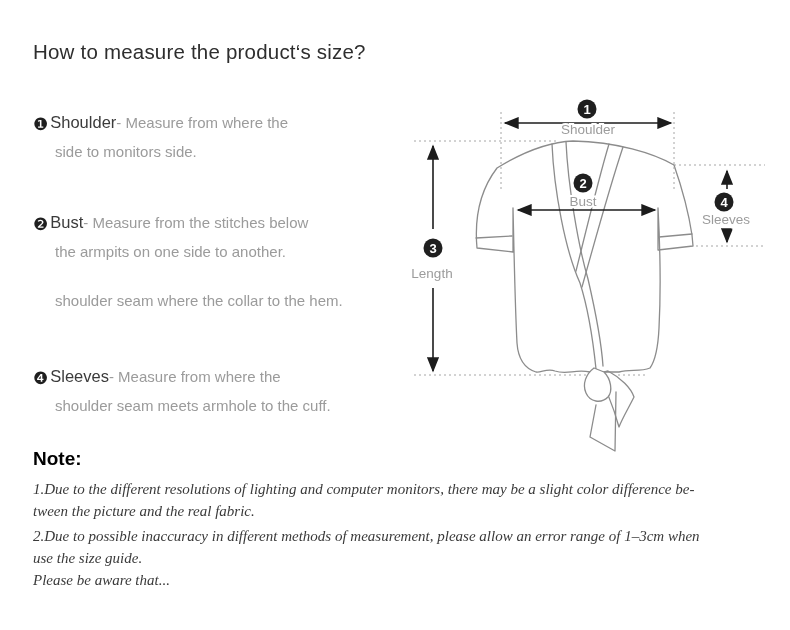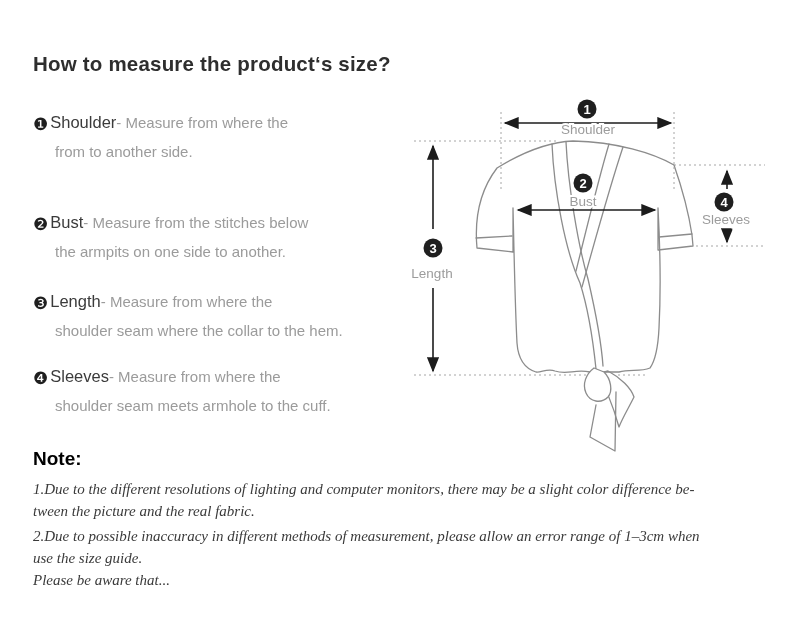--- a/index.html
+++ b/index.html
@@ -1,19 +1,19 @@
 <!DOCTYPE html>
 <html><head>
 <meta charset="utf-8">
 <style>
   html,body{margin:0;padding:0;background:#fff;}
   .stage{position:relative;width:790px;height:630px;background:#ffffff;overflow:hidden;
          font-family:"Liberation Sans",sans-serif;}
-  .title{position:absolute;left:33px;top:40px;font-size:20.5px;font-weight:700;
-         color:#2e2e2e;letter-spacing:.2px;margin-top:12px;}
+  .title{position:absolute;left:33px;top:40px;font-size:20.5px;font-weight:400;
+         color:#2e2e2e;letter-spacing:.2px;}
   .item{position:absolute;left:33px;width:352px;}
   .iline{line-height:28px;font-size:15px;color:#9b9b9b;white-space:nowrap;}
   .iline.cont{padding-left:22px;}
   .badge{font-family:"DejaVu Sans",sans-serif;font-size:17px;color:#1f1f1f;
          margin-right:2px;vertical-align:-1.5px;}
   .term{font-size:16.5px;color:#3b3b3b;}
   .note-head{position:absolute;left:33px;top:448px;font-size:19px;font-weight:700;color:#000000;}
   .note-line{position:absolute;left:33px;font-family:"Liberation Serif",serif;
              font-style:italic;font-size:15px;color:#3a3a3a;white-space:nowrap;}
   .diagram{position:absolute;left:395px;top:85px;width:395px;height:385px;}
@@ -28,30 +28,29 @@
 </style>
 </head>
 <body>
 
 <div class="stage">
 
   <div class="title">How to measure the product‘s size?</div>
 
   <div class="item" style="top:108px">
     <div class="iline"><span class="badge">❶</span><span class="term">Shoulder</span><span>- Measure from where the</span></div>
-    <div class="iline cont">from to another side.</div>
+    <div class="iline cont">side to monitors side.</div>
   </div>
 
   <div class="item" style="top:208px">
     <div class="iline"><span class="badge">❷</span><span class="term">Bust</span><span>- Measure from the stitches below</span></div>
     <div class="iline cont">the armpits on one side to another.</div>
   </div>
 
   <div class="item" style="top:287px">
-    <div class="iline"><span class="badge">❸</span><span class="term">Length</span><span>- Measure from where the</span></div>
     <div class="iline cont">shoulder seam where the collar to the hem.</div>
   </div>
 
   <div class="item" style="top:362px">
     <div class="iline"><span class="badge">❹</span><span class="term">Sleeves</span><span>- Measure from where the</span></div>
     <div class="iline cont">shoulder seam meets armhole to the cuff.</div>
   </div>
 
   <svg class="diagram" viewBox="0 0 395 385">
     <defs>

